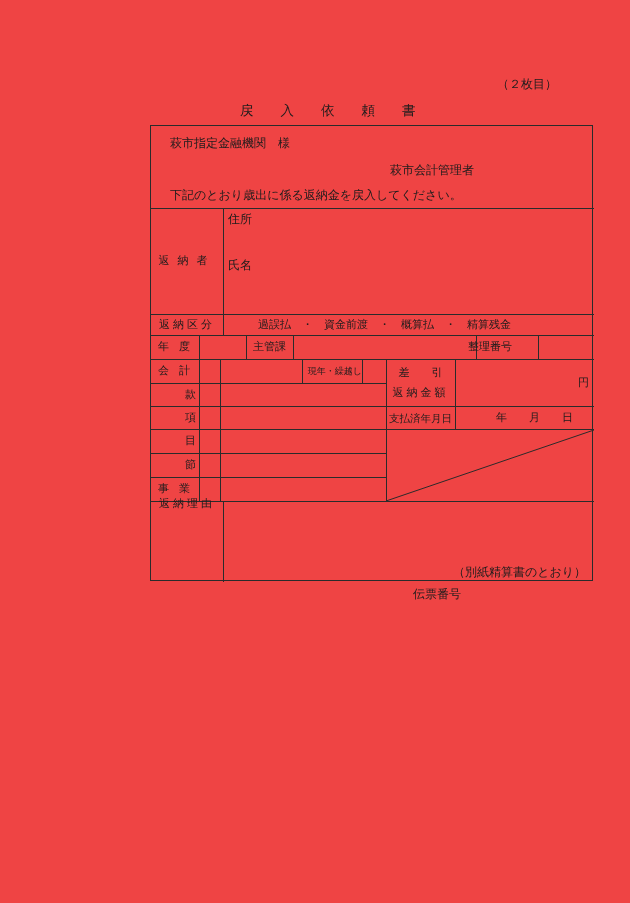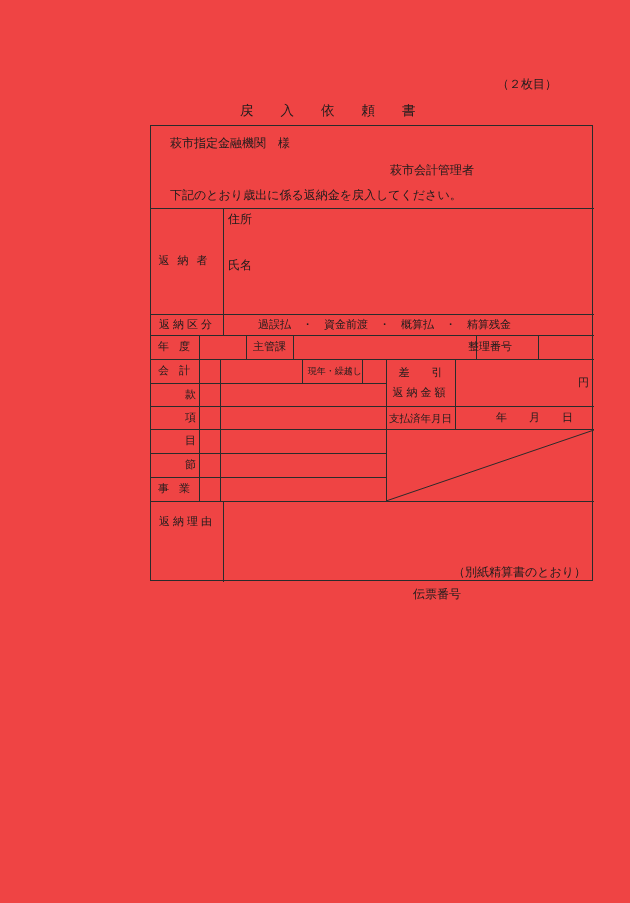--- a/index.html
+++ b/index.html
@@ -143,21 +143,21 @@
       <span>円</span>
     </div>
 
     <div class="cell c-center small10" style="left:235px;top:280px;width:69px;height:23px;">
       <span>支払済年月日</span>
     </div>
     <div class="cell" style="left:304px;top:280px;width:139px;height:23px;padding-left:41px;">
       <span>年　　月　　日</span>
     </div>
 
-    <div class="cell ls3" style="left:0;top:381px;width:72px;height:22px;justify-content:center;align-items:center;padding-top:8px;">
+    <div class="cell ls3" style="left:0;top:363px;width:72px;height:22px;justify-content:center;align-items:center;padding-top:8px;">
       <span>返納理由</span>
     </div>
     <div class="abs" style="left:73px;top:375px;width:370px;height:81px;">
       <div class="txt" style="right:8px;bottom:3px;left:auto;">（別紙精算書のとおり）</div>
     </div>
   </div>
 
   <div class="txt" style="left:413px;top:587px;">伝票番号</div>
 
 </div>

